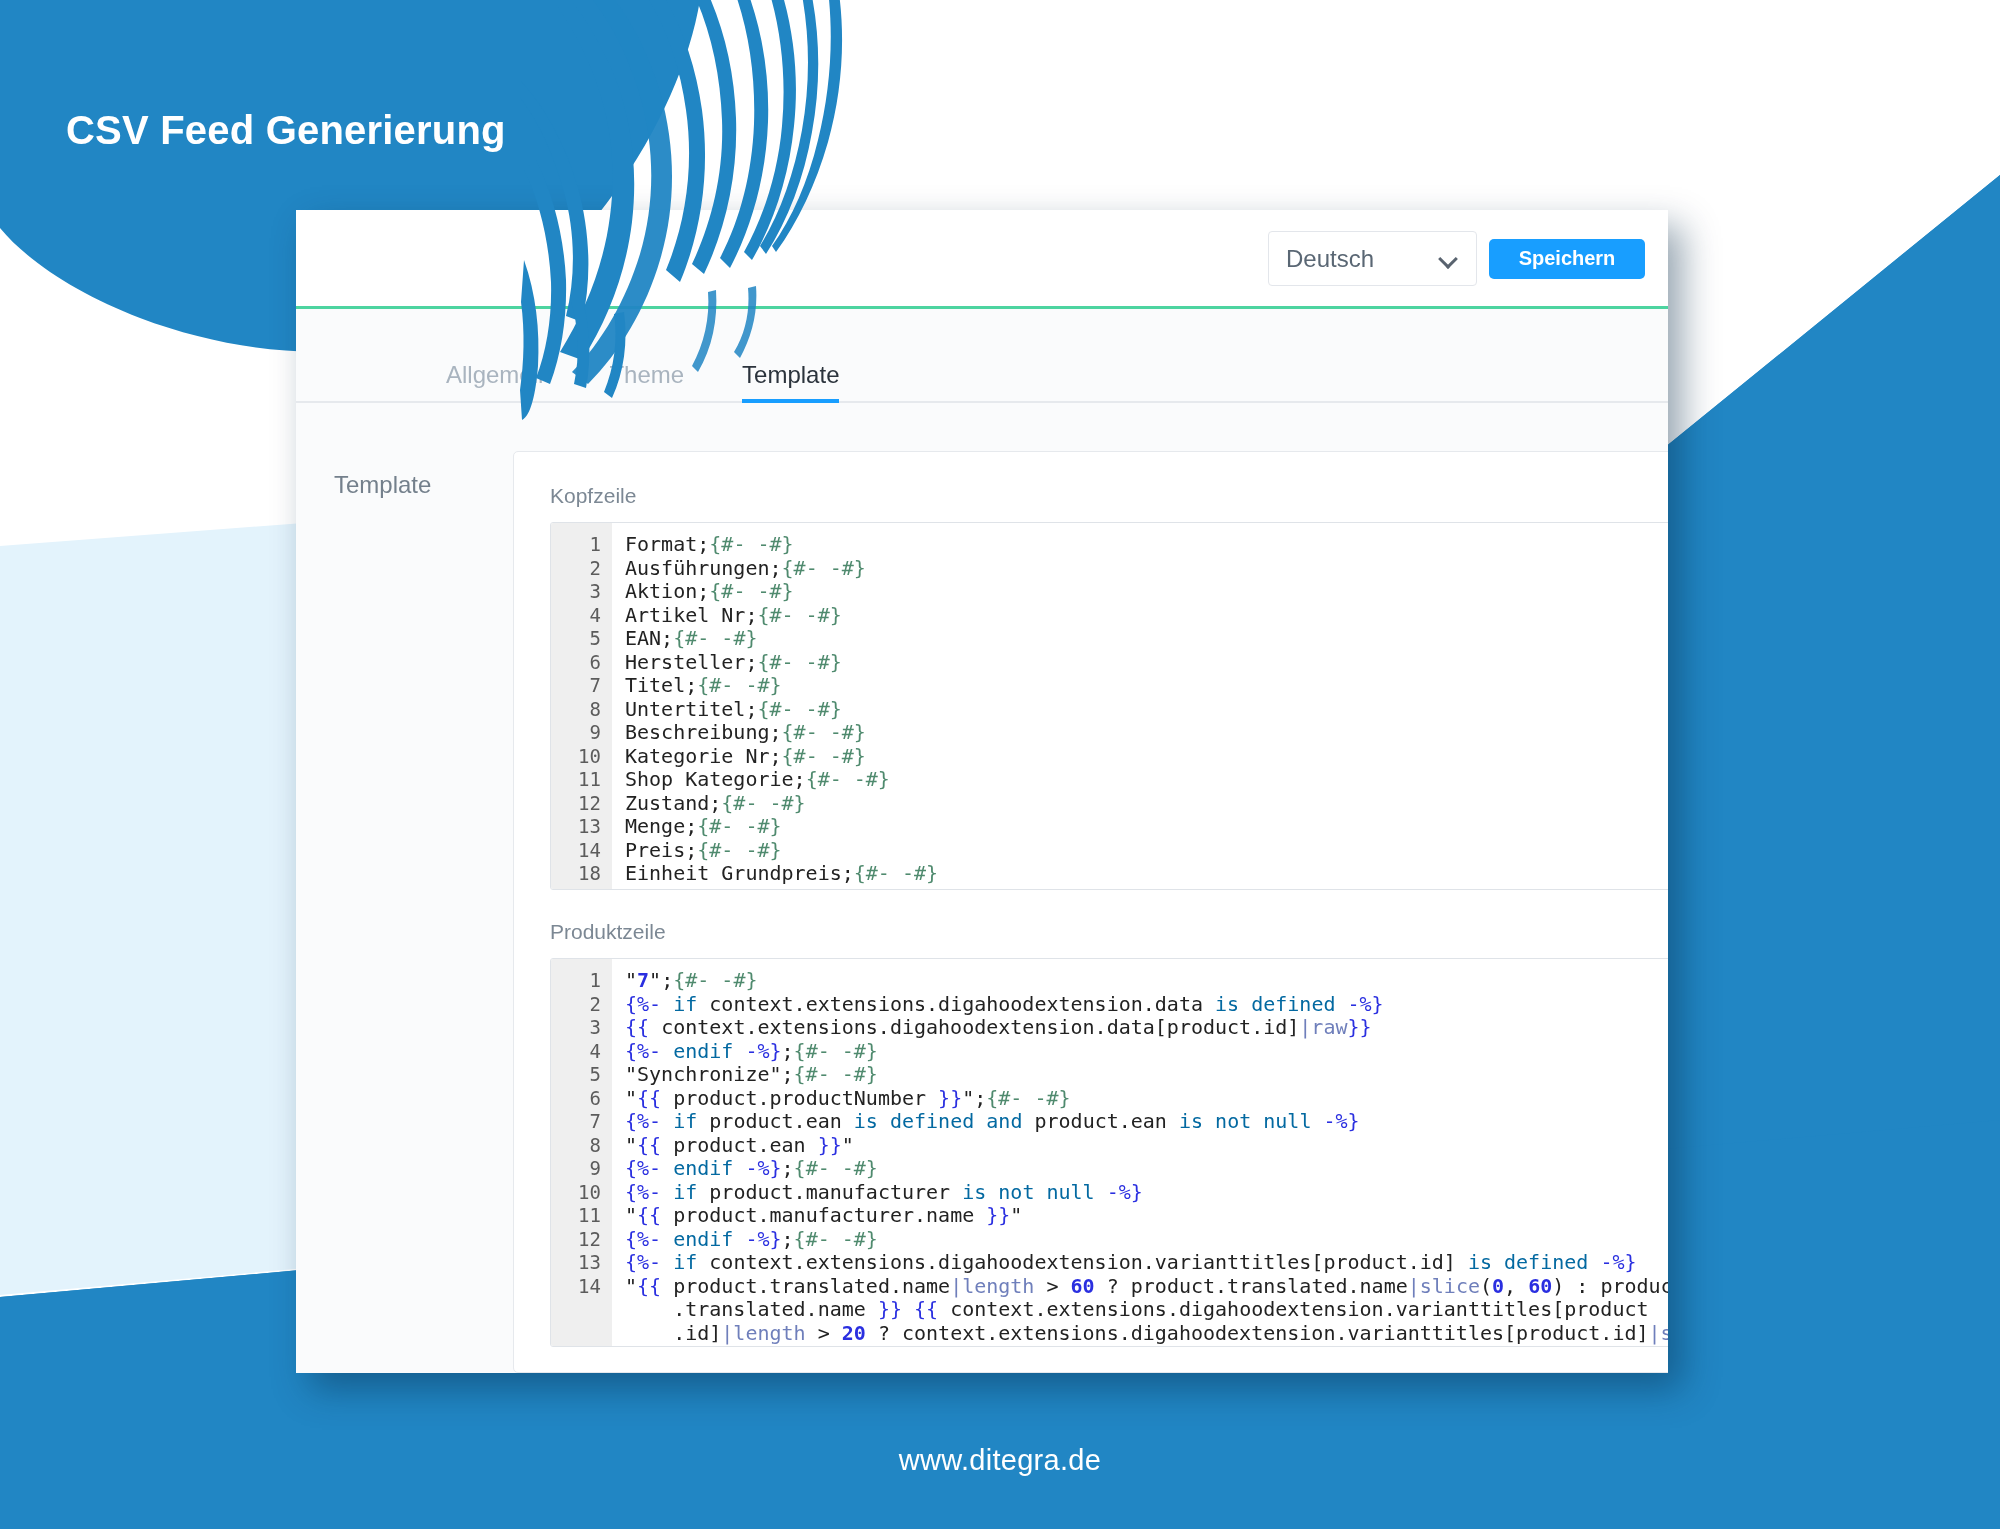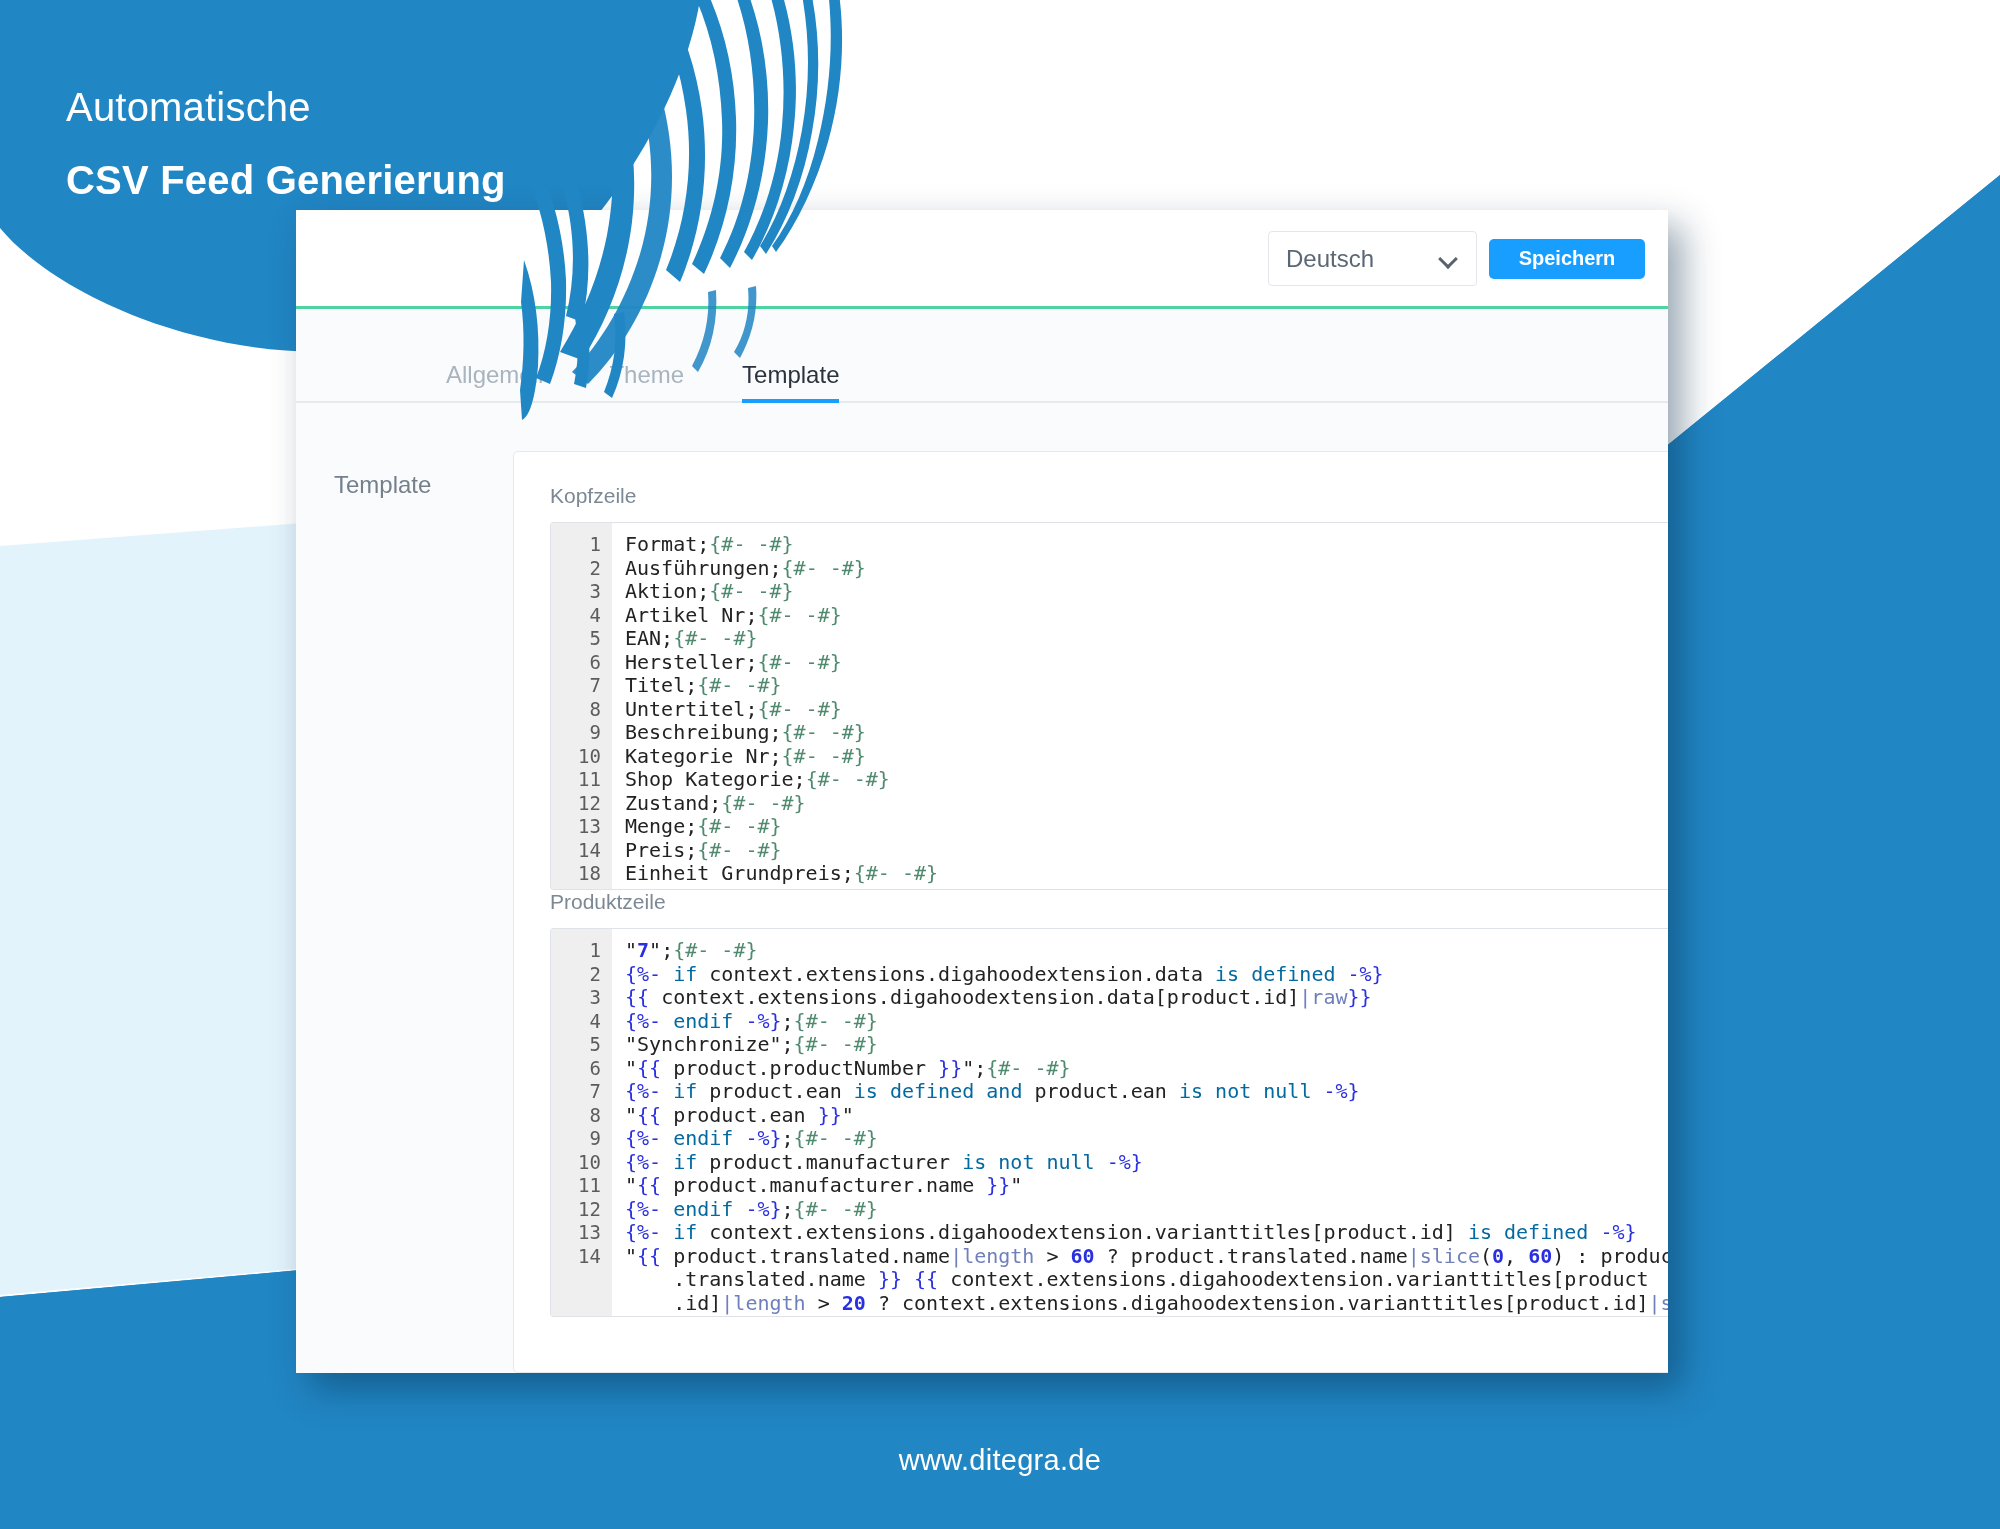--- a/index.html
+++ b/index.html
@@ -170,21 +170,21 @@
   .panel-col { flex: 1; padding-right: 28px; }
 
   .panel {
     background: #ffffff;
     border: 1px solid #e6e9ed;
     border-radius: 5px;
     padding: 32px 36px 0 36px;
     height: 100%;
   }
 
-  .code-group { }
+  .code-group { margin-bottom: 30px; }
   .code-group-label {
     font-size: 21px;
     color: #7c8894;
     margin-bottom: 14px;
   }
 
   .code-box {
     border: 1px solid #dfe3e8;
     border-radius: 3px;
     background: #ffffff;
@@ -278,21 +278,20 @@
 
       <path d="M2000,175 L1664,448 L1664,1529 L2000,1529 Z" fill="#2186c4"></path>
       <path d="M2000,175 L1664,448 L1664,1529 L2000,1529 Z" fill="#2186c4"></path>
 
       <path d="M0,1373 L2000,1373 L2000,1529 L0,1529 Z" fill="#2186c4"></path>
       <path d="M0,1297 L1134,1195 L2000,1120 L2000,1529 L0,1529 Z" fill="#2186c4"></path>
     </svg>
   </div>
 
   <div class="headline">
-    <div class="line1">Automatische</div>
     <div class="line2">CSV Feed Generierung</div>
   </div>
 
   <div class="app-card">
 
     <div class="app-topbar">
       <div class="topbar-actions">
         <div class="lang-select">
           <span class="lang-label">Deutsch</span>
           <span class="chev"></span>

